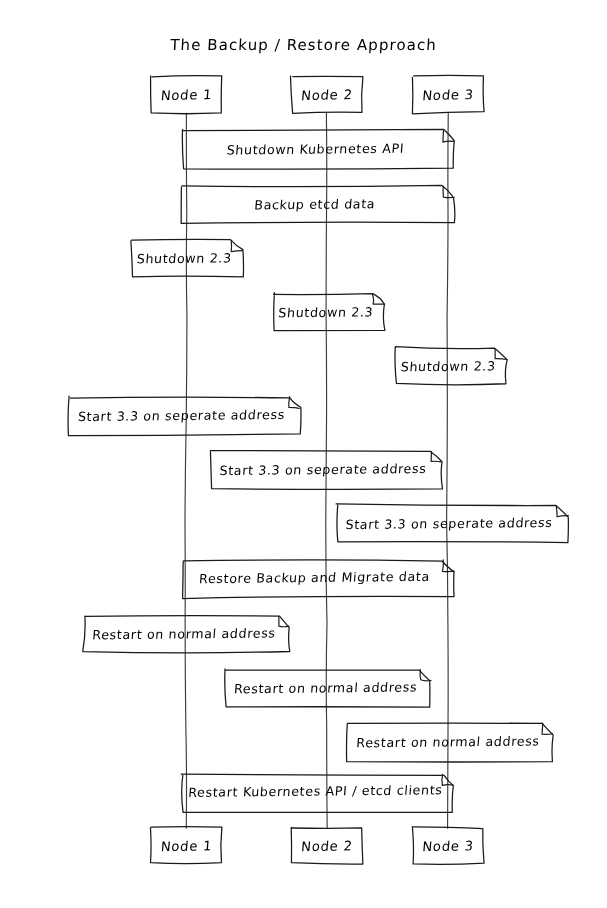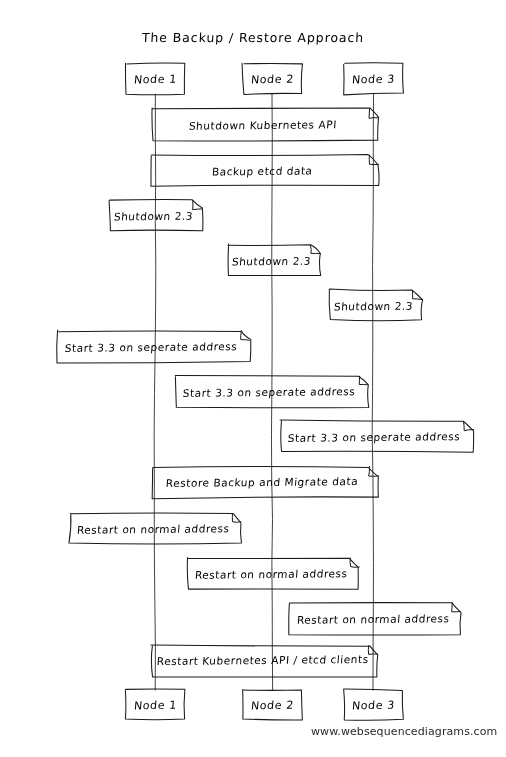--- a/index.html
+++ b/index.html
@@ -131,14 +131,13 @@
       <div class="txt note-label" style="left: 65.2762px; top: 340.598px; visibility: visible;">Start 3.3 on seperate address</div>
       <div class="txt note-label" style="left: 183.276px; top: 385.598px; visibility: visible;">Start 3.3 on seperate address</div>
       <div class="txt note-label" style="left: 288.276px; top: 430.598px; visibility: visible;">Start 3.3 on seperate address</div>
       <div class="txt note-label" style="left: 166.4px; top: 476.494px; visibility: visible;">Restore Backup and Migrate data</div>
       <div class="txt note-label" style="left: 76.6597px; top: 522.701px; visibility: visible;">Restart on normal address</div>
       <div class="txt note-label" style="left: 194.66px; top: 567.701px; visibility: visible;">Restart on normal address</div>
       <div class="txt note-label" style="left: 296.66px; top: 612.701px; visibility: visible;">Restart on normal address</div>
       <div class="txt note-label" style="left: 156.603px; top: 654.392px; visibility: visible;">Restart Kubernetes API / etcd clients</div>
     </div>
 
-  <div class="txt" id="footer-url" style="left: 311px; top: 725px;">www.websequencediagrams.com</div>
 </div>
 
 </body></html>

